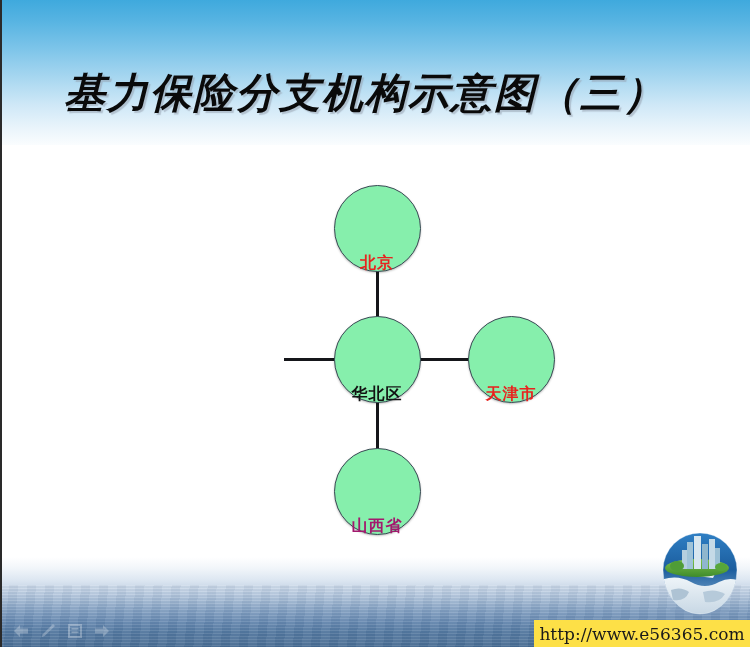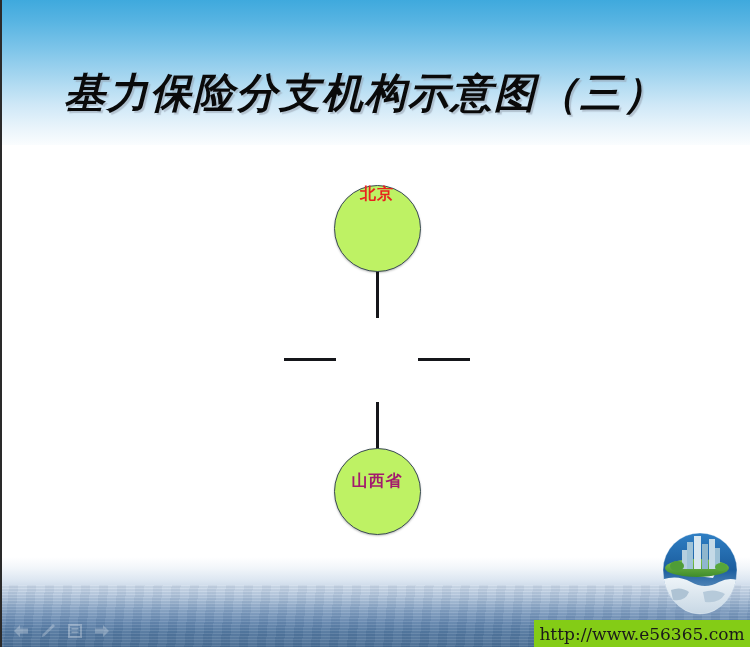--- a/index.html
+++ b/index.html
@@ -109,25 +109,25 @@
     background: #15161a;
   }
   .conn-v { width: 3px; }
   .conn-h { height: 3px; }
 
   .node {
     position: absolute;
     width: 87px;
     height: 87px;
     border-radius: 50%;
-    background: #bef264;
+    background: #86efac;
     border: 1.5px solid #3a4a55;
     box-sizing: border-box;
     display: flex;
-    align-items: flex-start;
+    align-items: flex-end;
     justify-content: center;
     box-shadow: 0 1px 2px rgba(0,0,0,0.25);
   }
   .node-label {
     font-family: "DejaVu Sans", "Liberation Sans", sans-serif;
     font-size: 16px;
     font-weight: bold;
     letter-spacing: 1px;
     line-height: 1;
     white-space: nowrap;
@@ -153,21 +153,21 @@
     gap: 10px;
     opacity: 0.33;
   }
   .ghost-icons svg { display: block; }
 
   
   .watermark-bar {
     position: absolute;
     left: 534px; top: 620px;
     width: 216px; height: 27px;
-    background: #84cc16;
+    background: #fde047;
     display: flex;
     align-items: center;
     justify-content: center;
   }
   .watermark-text {
     font-family: "DejaVu Serif", "Liberation Serif", serif;
     font-size: 17px;
     color: #1a1a1a;
     letter-spacing: 0px;
     white-space: nowrap;
@@ -192,21 +192,27 @@
     <div class="connector conn-v" style="left:375.5px; top:270px; height:48px;"></div>
     <div class="connector conn-v" style="left:375.5px; top:402px; height:48px;"></div>
     <div class="connector conn-h" style="left:284px; top:357.5px; width:52px;"></div>
     <div class="connector conn-h" style="left:418px; top:357.5px; width:52px;"></div>
 
     <div class="node" style="left:333.5px; top:184.5px;">
       <span class="node-label label-red">北京</span>
     </div>
 
 
-
+    <div class="node" style="left:333.5px; top:315.5px;">
+      <span class="node-label label-black">华北区</span>
+    </div>
+
+    <div class="node" style="left:467.5px; top:315.5px;">
+      <span class="node-label label-red">天津市</span>
+    </div>
 
     <div class="node" style="left:333.5px; top:447.5px;">
       <span class="node-label label-purple">山西省</span>
     </div>
   </div>
 
   <div class="globe">
     <svg width="86" height="86" viewBox="0 0 86 86">
       <defs>
         <linearGradient id="oceanG" x1="0" y1="0" x2="0" y2="1">

